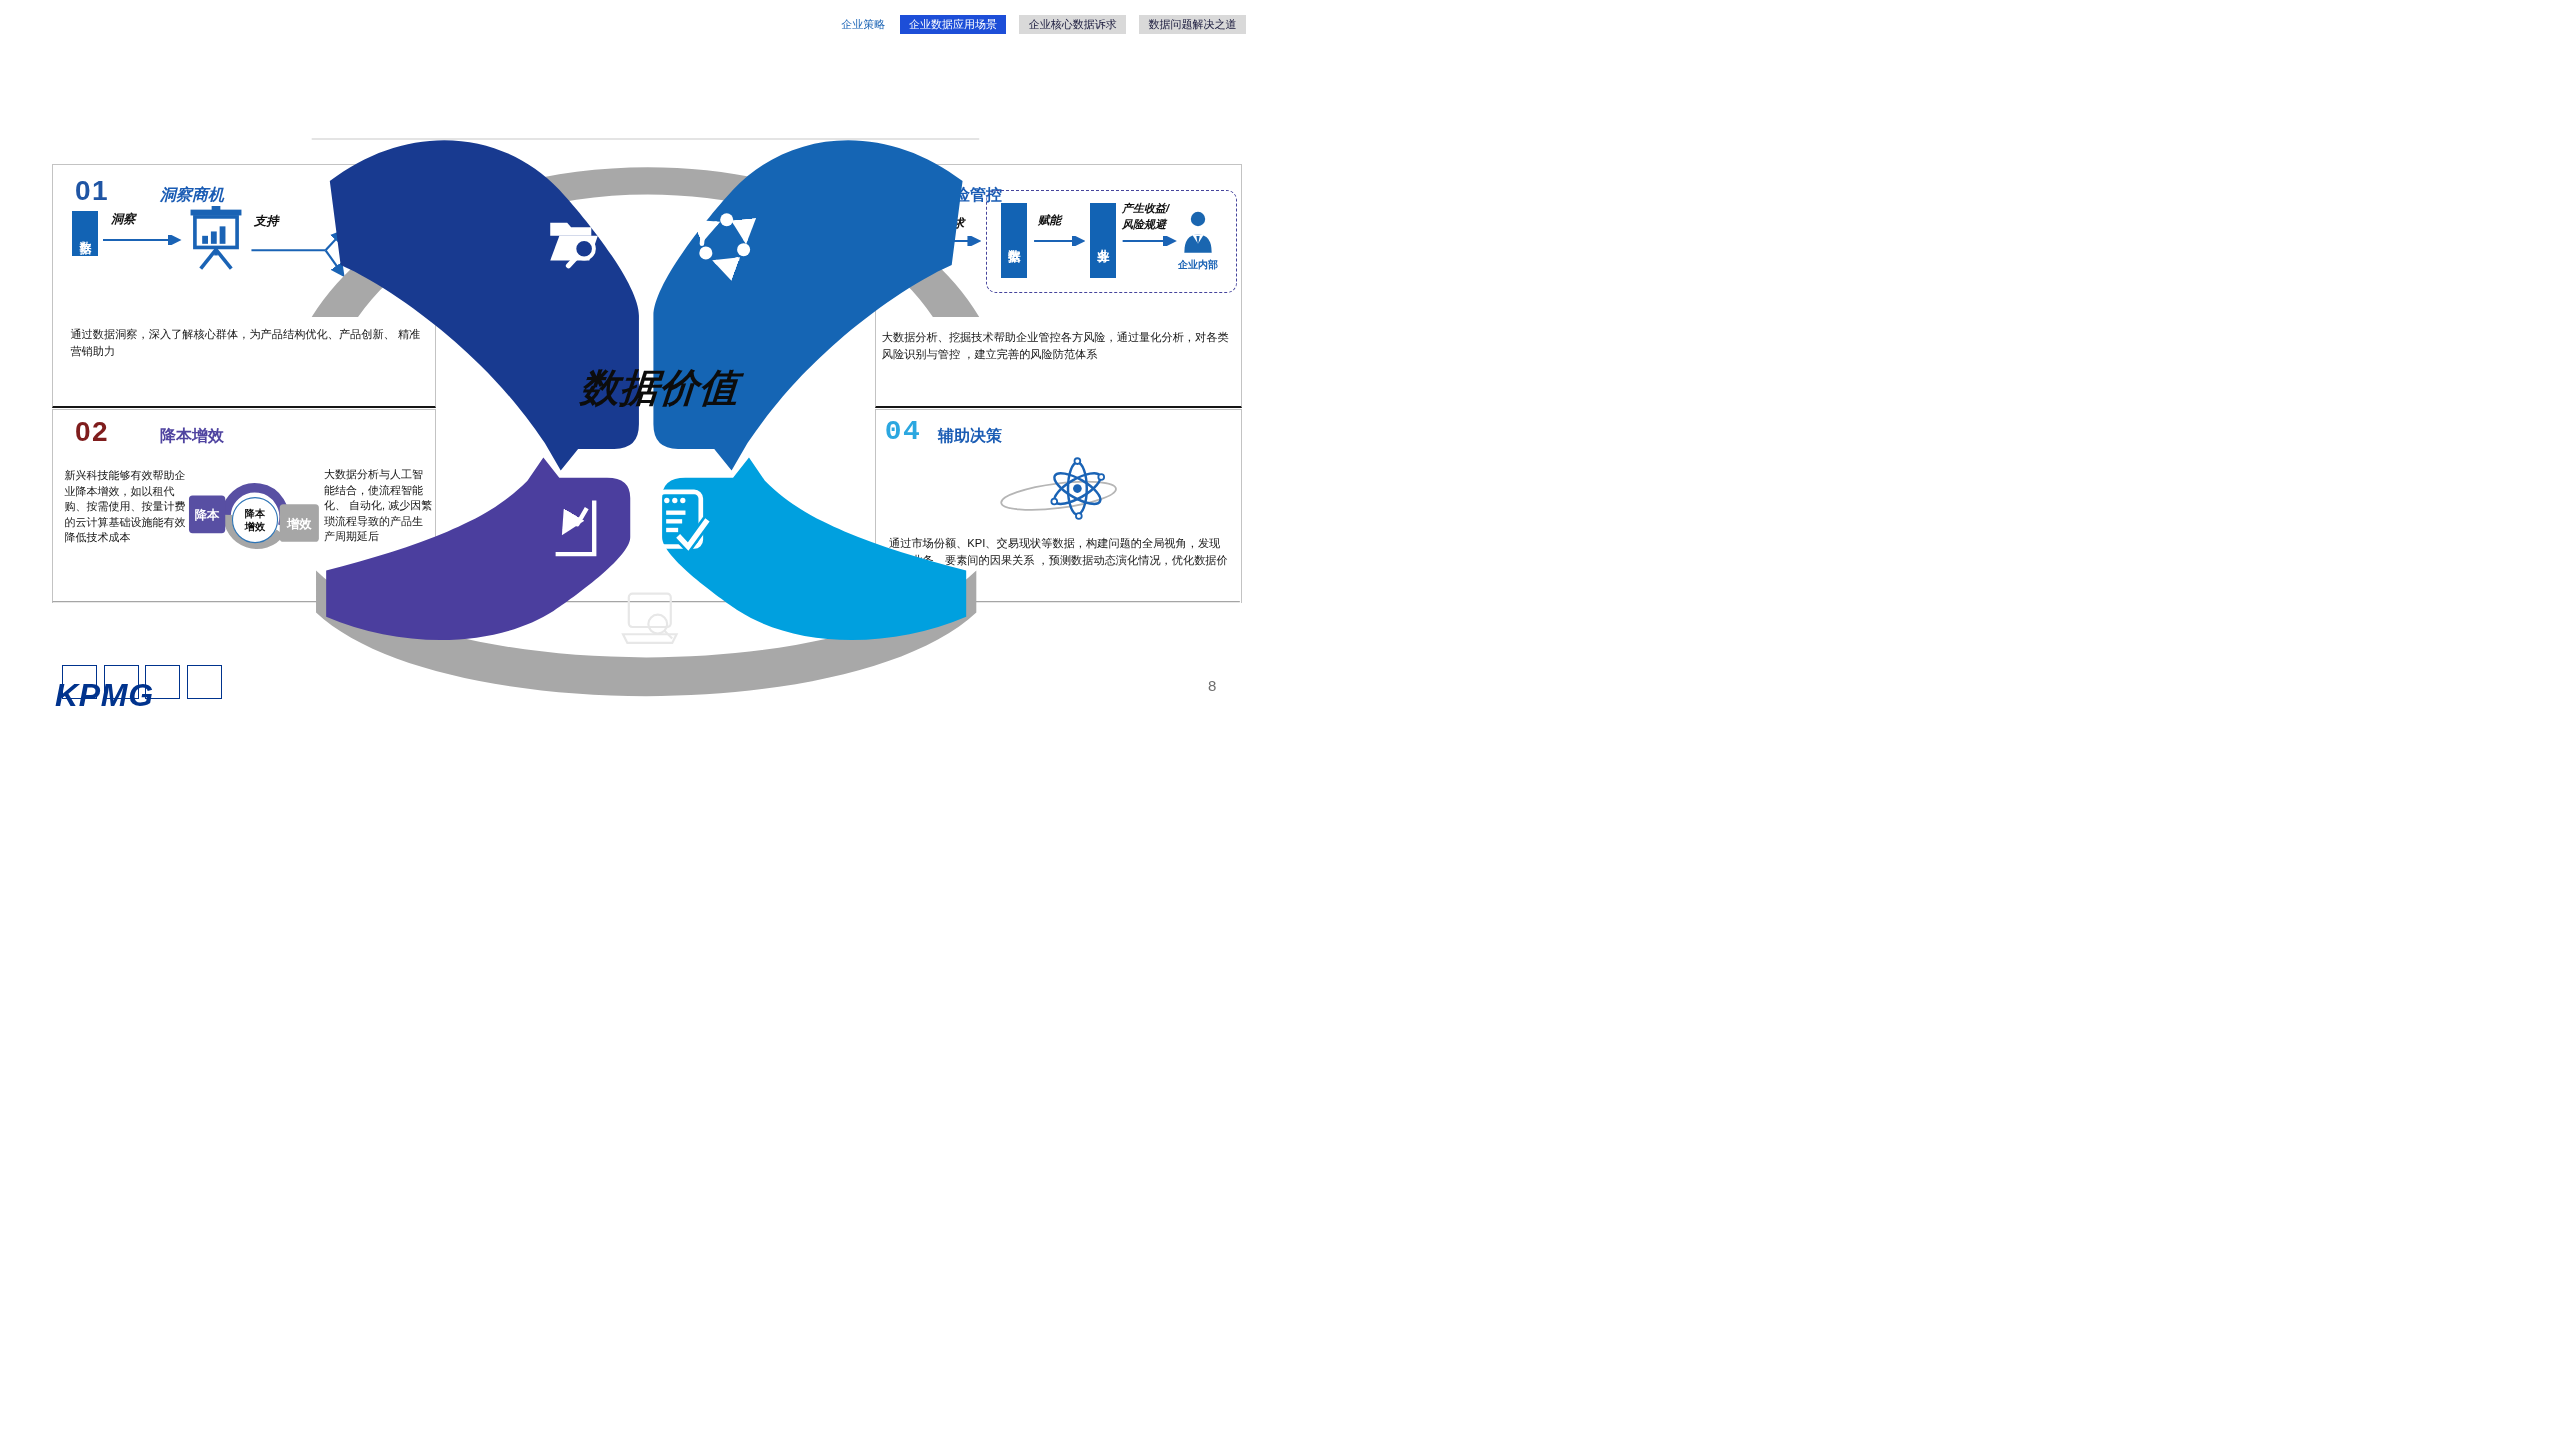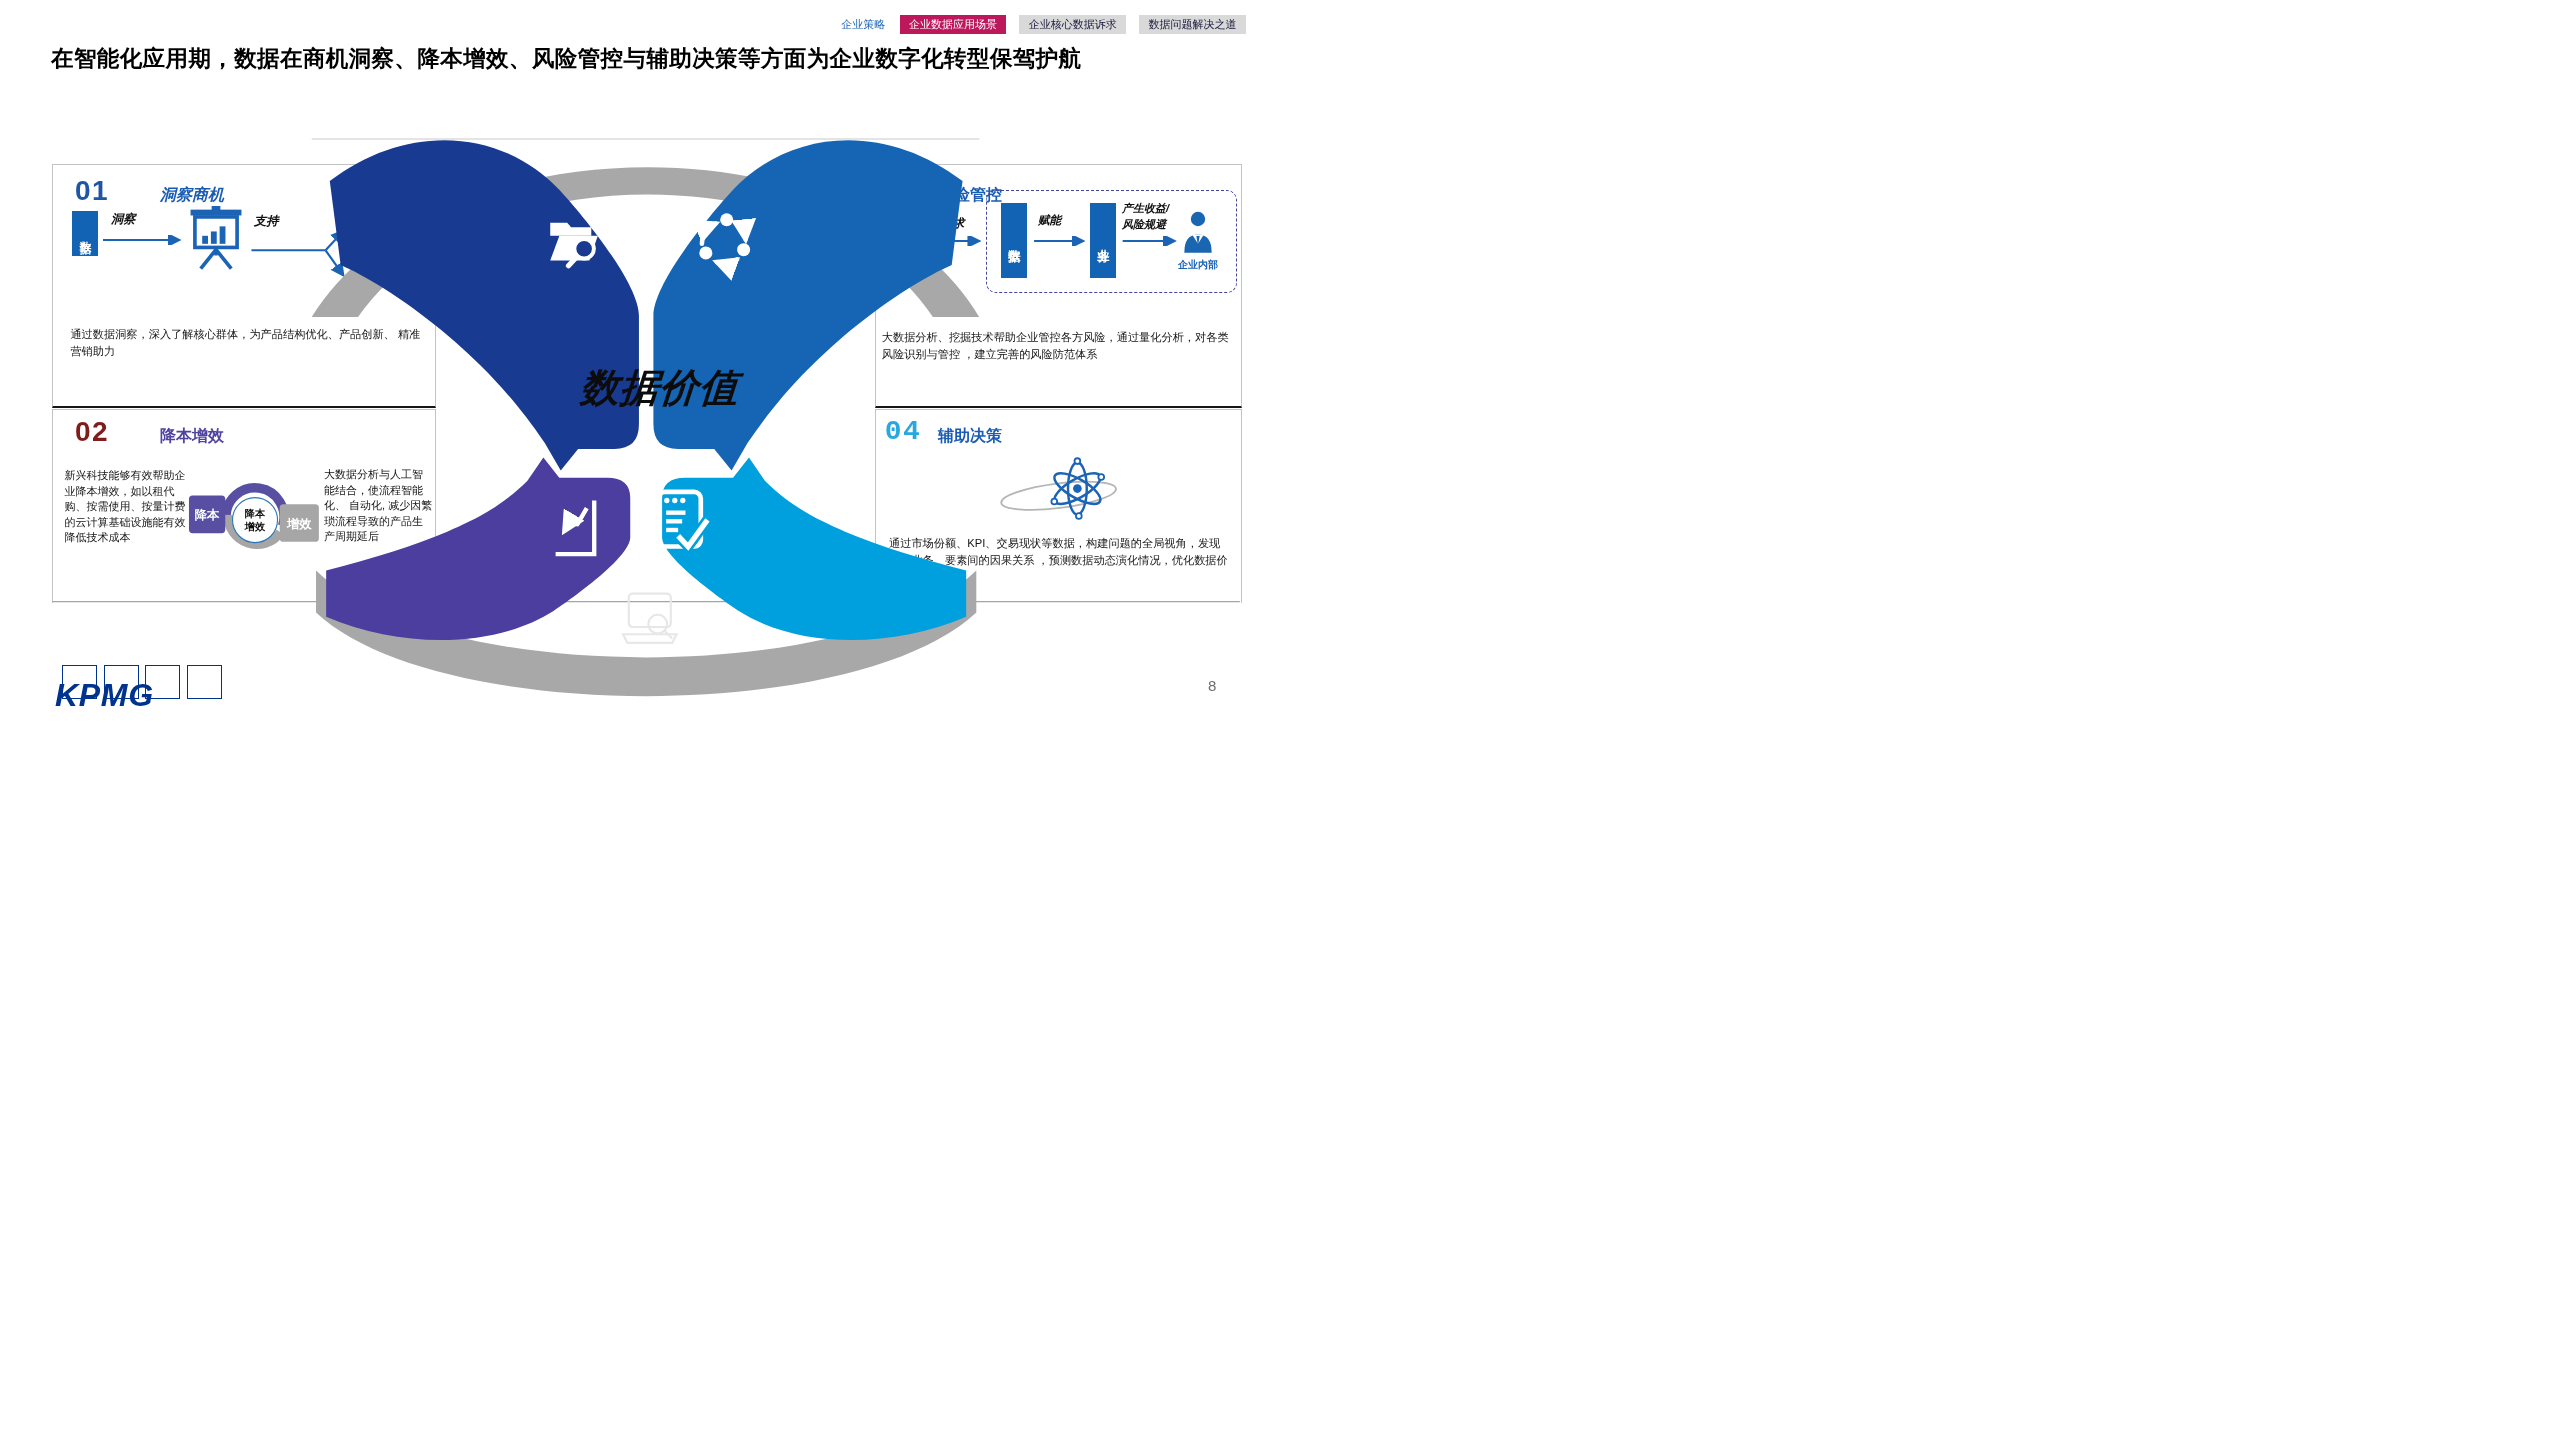--- a/index.html
+++ b/index.html
@@ -3,21 +3,21 @@
 <meta charset="utf-8">
 <style>
   html,body{margin:0;padding:0;background:#ffffff;}
   body{font-family:"Liberation Sans","DejaVu Sans",sans-serif;}
   #slide{position:relative;width:1288px;height:724px;background:#fff;overflow:hidden;}
 
   
   .tabs{position:absolute;top:14.5px;right:42px;display:flex;gap:13px;align-items:center;z-index:5;}
   .tab{font-size:11px;font-weight:normal;padding:4.3px 9.4px;line-height:1;white-space:nowrap;}
   .tab-link{color:#1a63b5;background:transparent;padding:4.3px 1.4px;}
-  .tab-active{background:#be185d;color:#ffffff;}
+  .tab-active{background:#1d4ed8;color:#ffffff;}
   .tab-plain{background:#d9d9d9;color:#17173a;}
 
   
   .slide-title{position:absolute;left:51px;top:43px;width:1203px;font-size:22.5px;font-weight:bold;color:#000;letter-spacing:0.4px;z-index:5;}
 
   
   .panel{position:absolute;background:transparent;border:0.7px solid #c3c3c3;z-index:2;}
   #panel1{left:52px;top:164px;width:382px;height:241px;border-bottom:2.2px solid #161616;}
   #panel2{left:52px;top:409px;width:382px;height:193px;border-bottom:none;}
   #panel3{left:875px;top:164px;width:365px;height:241px;border-bottom:2.2px solid #161616;}
@@ -68,21 +68,20 @@
 
 <div id="slide">
 
   <div class="tabs">
     <div class="tab tab-link">企业策略</div>
     <div class="tab tab-active">企业数据应用场景</div>
     <div class="tab tab-plain">企业核心数据诉求</div>
     <div class="tab tab-plain">数据问题解决之道</div>
   </div>
 
-  <div class="slide-title">在智能化应用期，数据在商机洞察、降本增效、风险管控与辅助决策等方面为企业数字化转型保驾护航</div>
 
   <div class="panel" id="panel1">
     <div class="num num-blue" style="left:22px;top:10px;">01</div>
     <div class="sec-title" style="left:107px;top:20px;font-style:italic;">洞察商机</div>
 
     <div class="vbox" style="left:19px;top:46px;width:26px;height:45px;font-size:11.6px;">数据</div>
     <div class="flow-label" style="left:58px;top:46px;">洞察</div>
     <svg style="left:48px;top:70px;" width="84" height="10" viewBox="0 0 116 14">
       <line x1="2" y1="7" x2="108" y2="7" stroke="#1a63b5" stroke-width="3" marker-end="url(#ahb)"></line>
     </svg>

